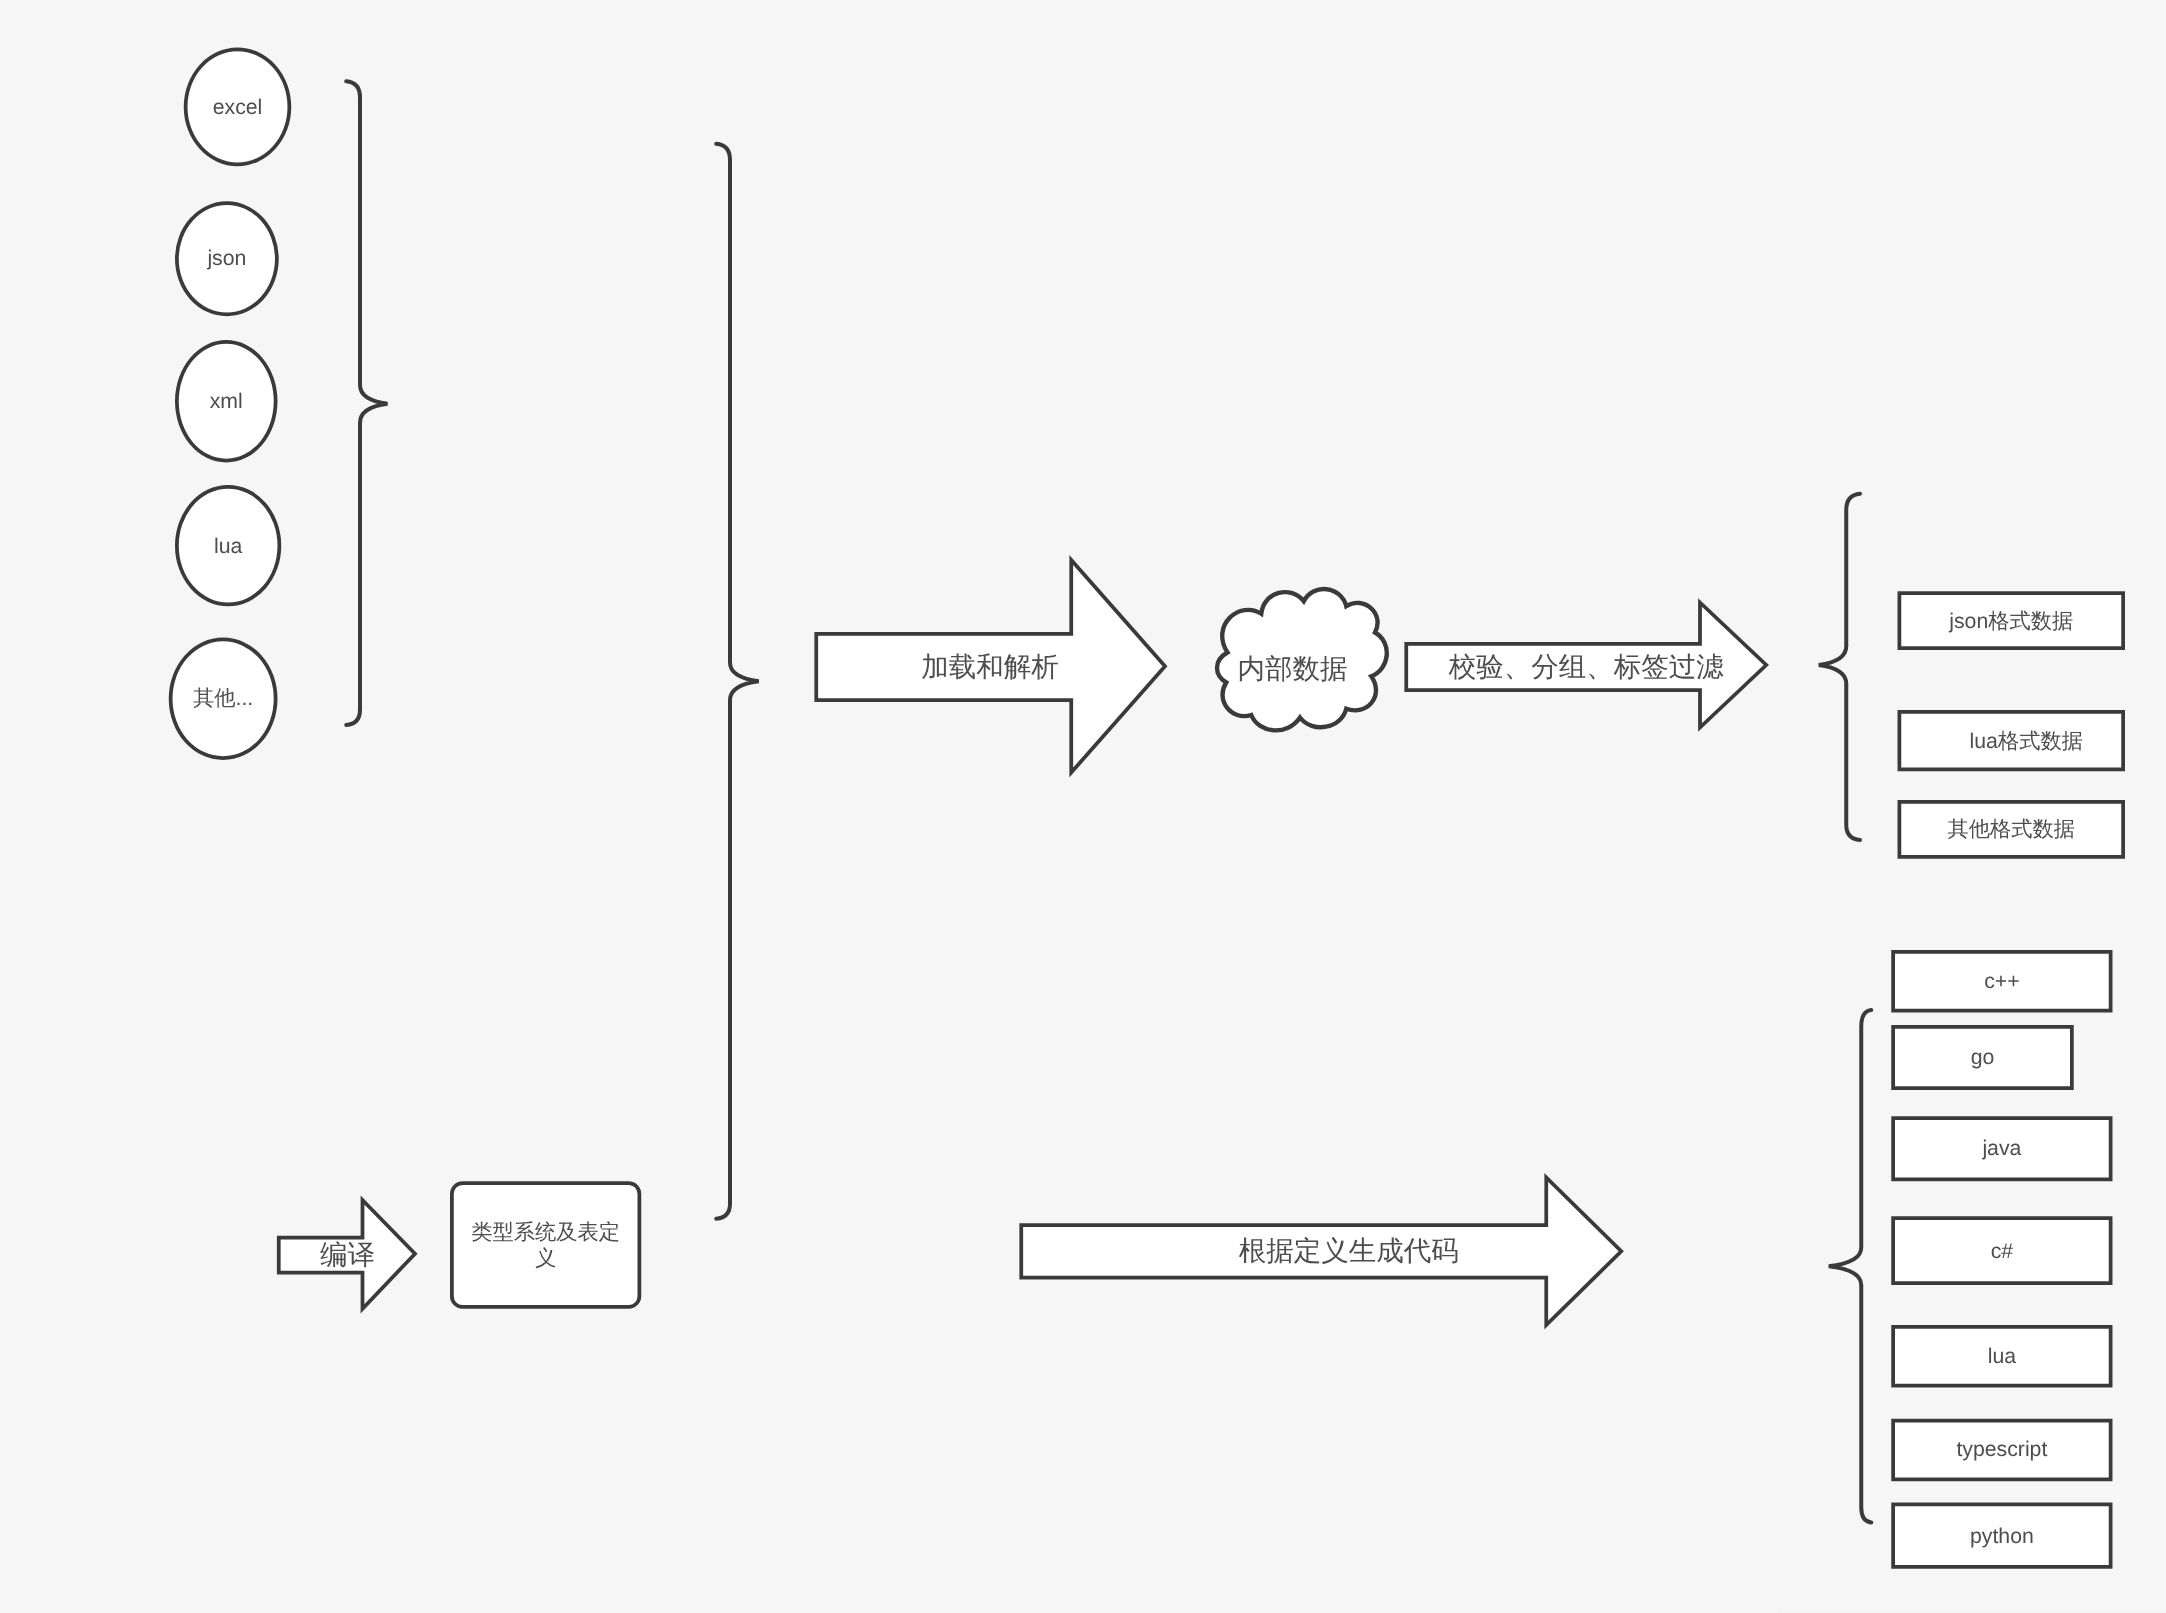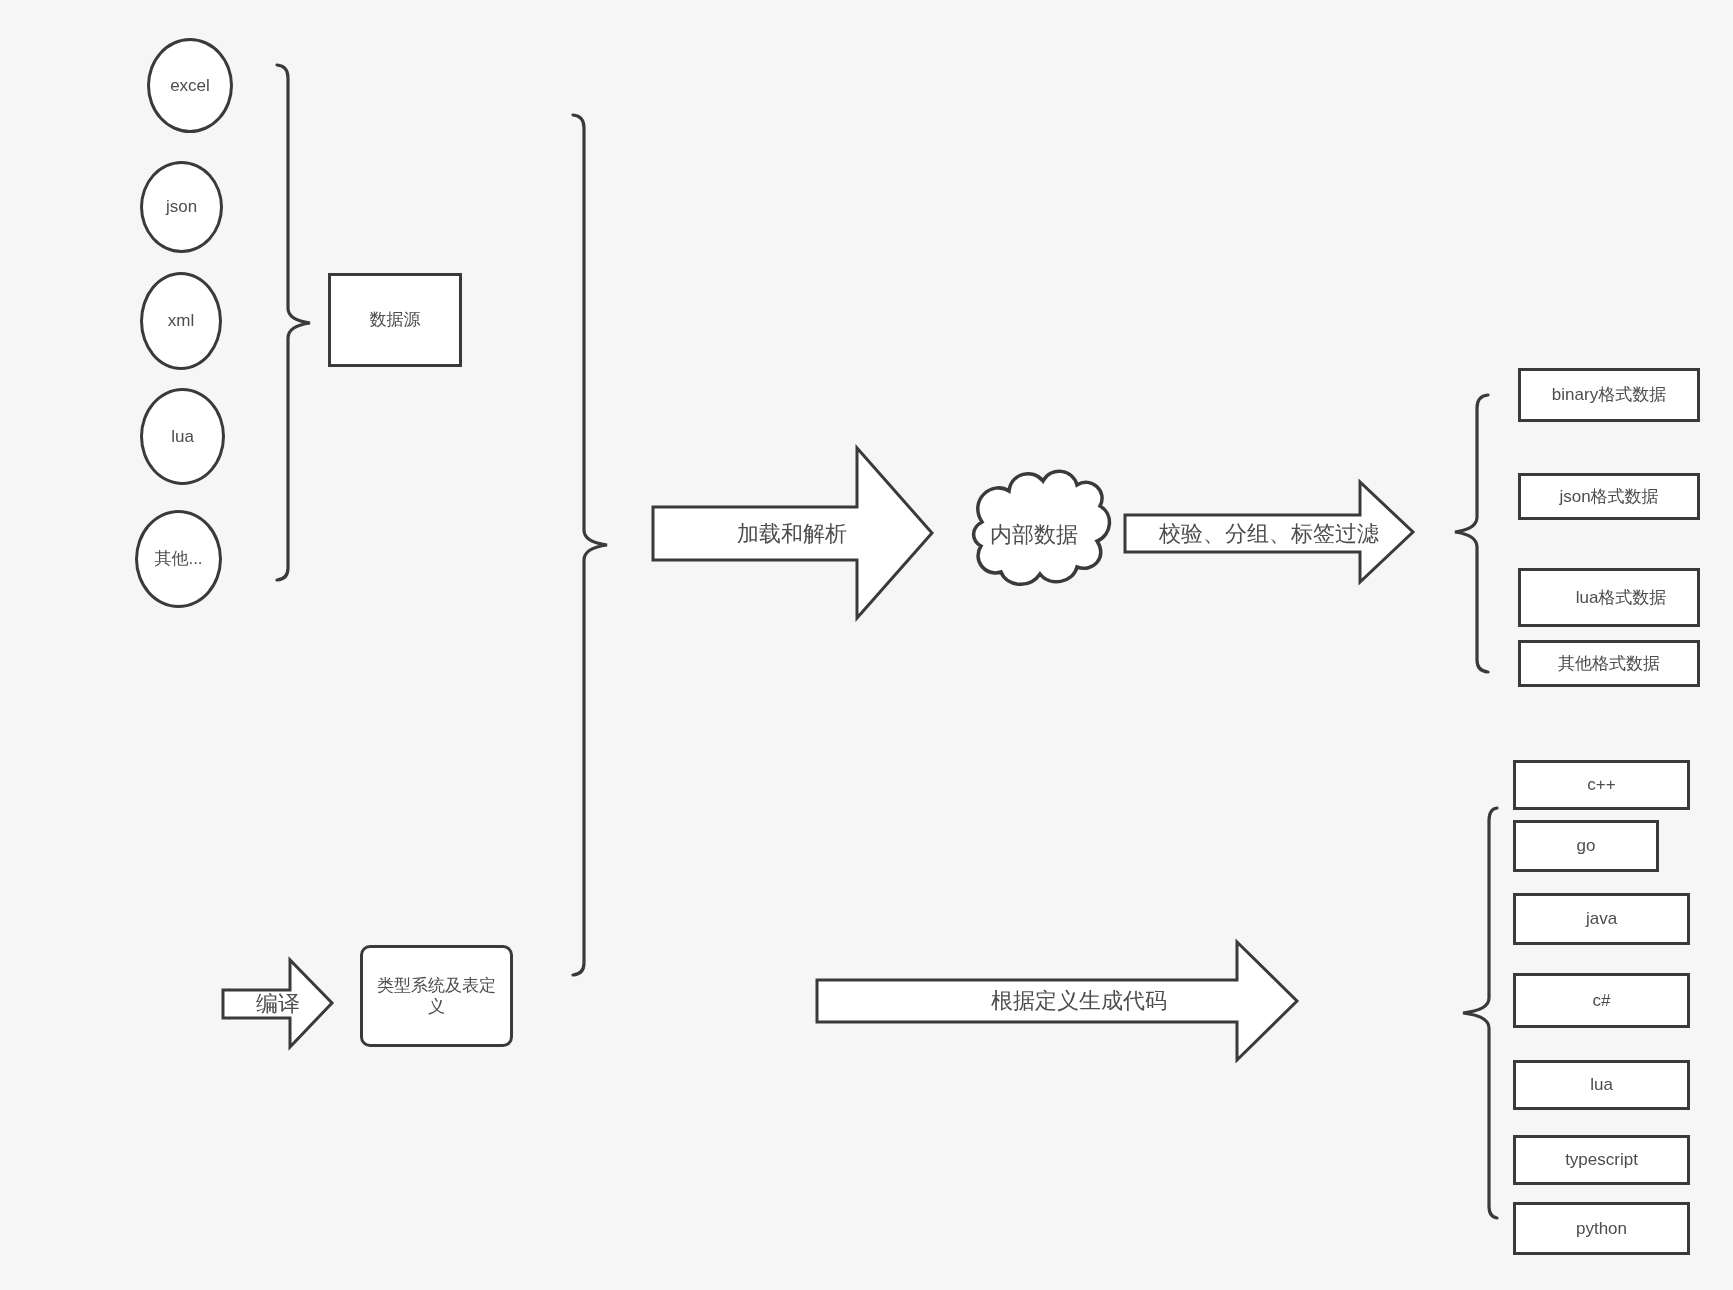--- a/index.html
+++ b/index.html
@@ -83,38 +83,32 @@
   <div class="node ellipse" style="left:140px;top:272px;width:82px;height:98px;">
     <span>xml</span>
   </div>
   <div class="node ellipse" style="left:140px;top:388px;width:85px;height:97px;">
     <span>lua</span>
   </div>
   <div class="node ellipse" style="left:135px;top:510px;width:87px;height:98px;">
     <span>其他...</span>
   </div>
 
-  <div class="node" style="left:328px;top:273px;width:134px;height:94px;">
-    <span>数据源</span>
-  </div>
 
   <div class="arrow-label" style="left:792px;top:534px;">加载和解析</div>
   <div class="arrow-label" style="left:1269px;top:534px;">校验、分组、标签过滤</div>
   <div class="arrow-label" style="left:278px;top:1004px;">编译</div>
   <div class="arrow-label" style="left:1079px;top:1001px;">根据定义生成代码</div>
 
   <div class="arrow-label" style="left:1034px;top:535px;">内部数据</div>
 
-  <div class="node" style="left:1518px;top:368px;width:182px;height:54px;">
-    <span>binary格式数据</span>
-  </div>
   <div class="node" style="left:1518px;top:473px;width:182px;height:47px;">
     <span>json格式数据</span>
   </div>
-  <div class="node" style="left:1518px;top:568px;width:182px;height:59px;padding-left:24px;">
+  <div class="node" style="left:1518px;top:568px;width:182px;height:49px;padding-left:24px;">
     <span>lua格式数据</span>
   </div>
   <div class="node" style="left:1518px;top:640px;width:182px;height:47px;">
     <span>其他格式数据</span>
   </div>
 
   <div class="node rounded pad" style="left:360px;top:945px;width:153px;height:102px;">
     <span>类型系统及表定义</span>
   </div>
 

